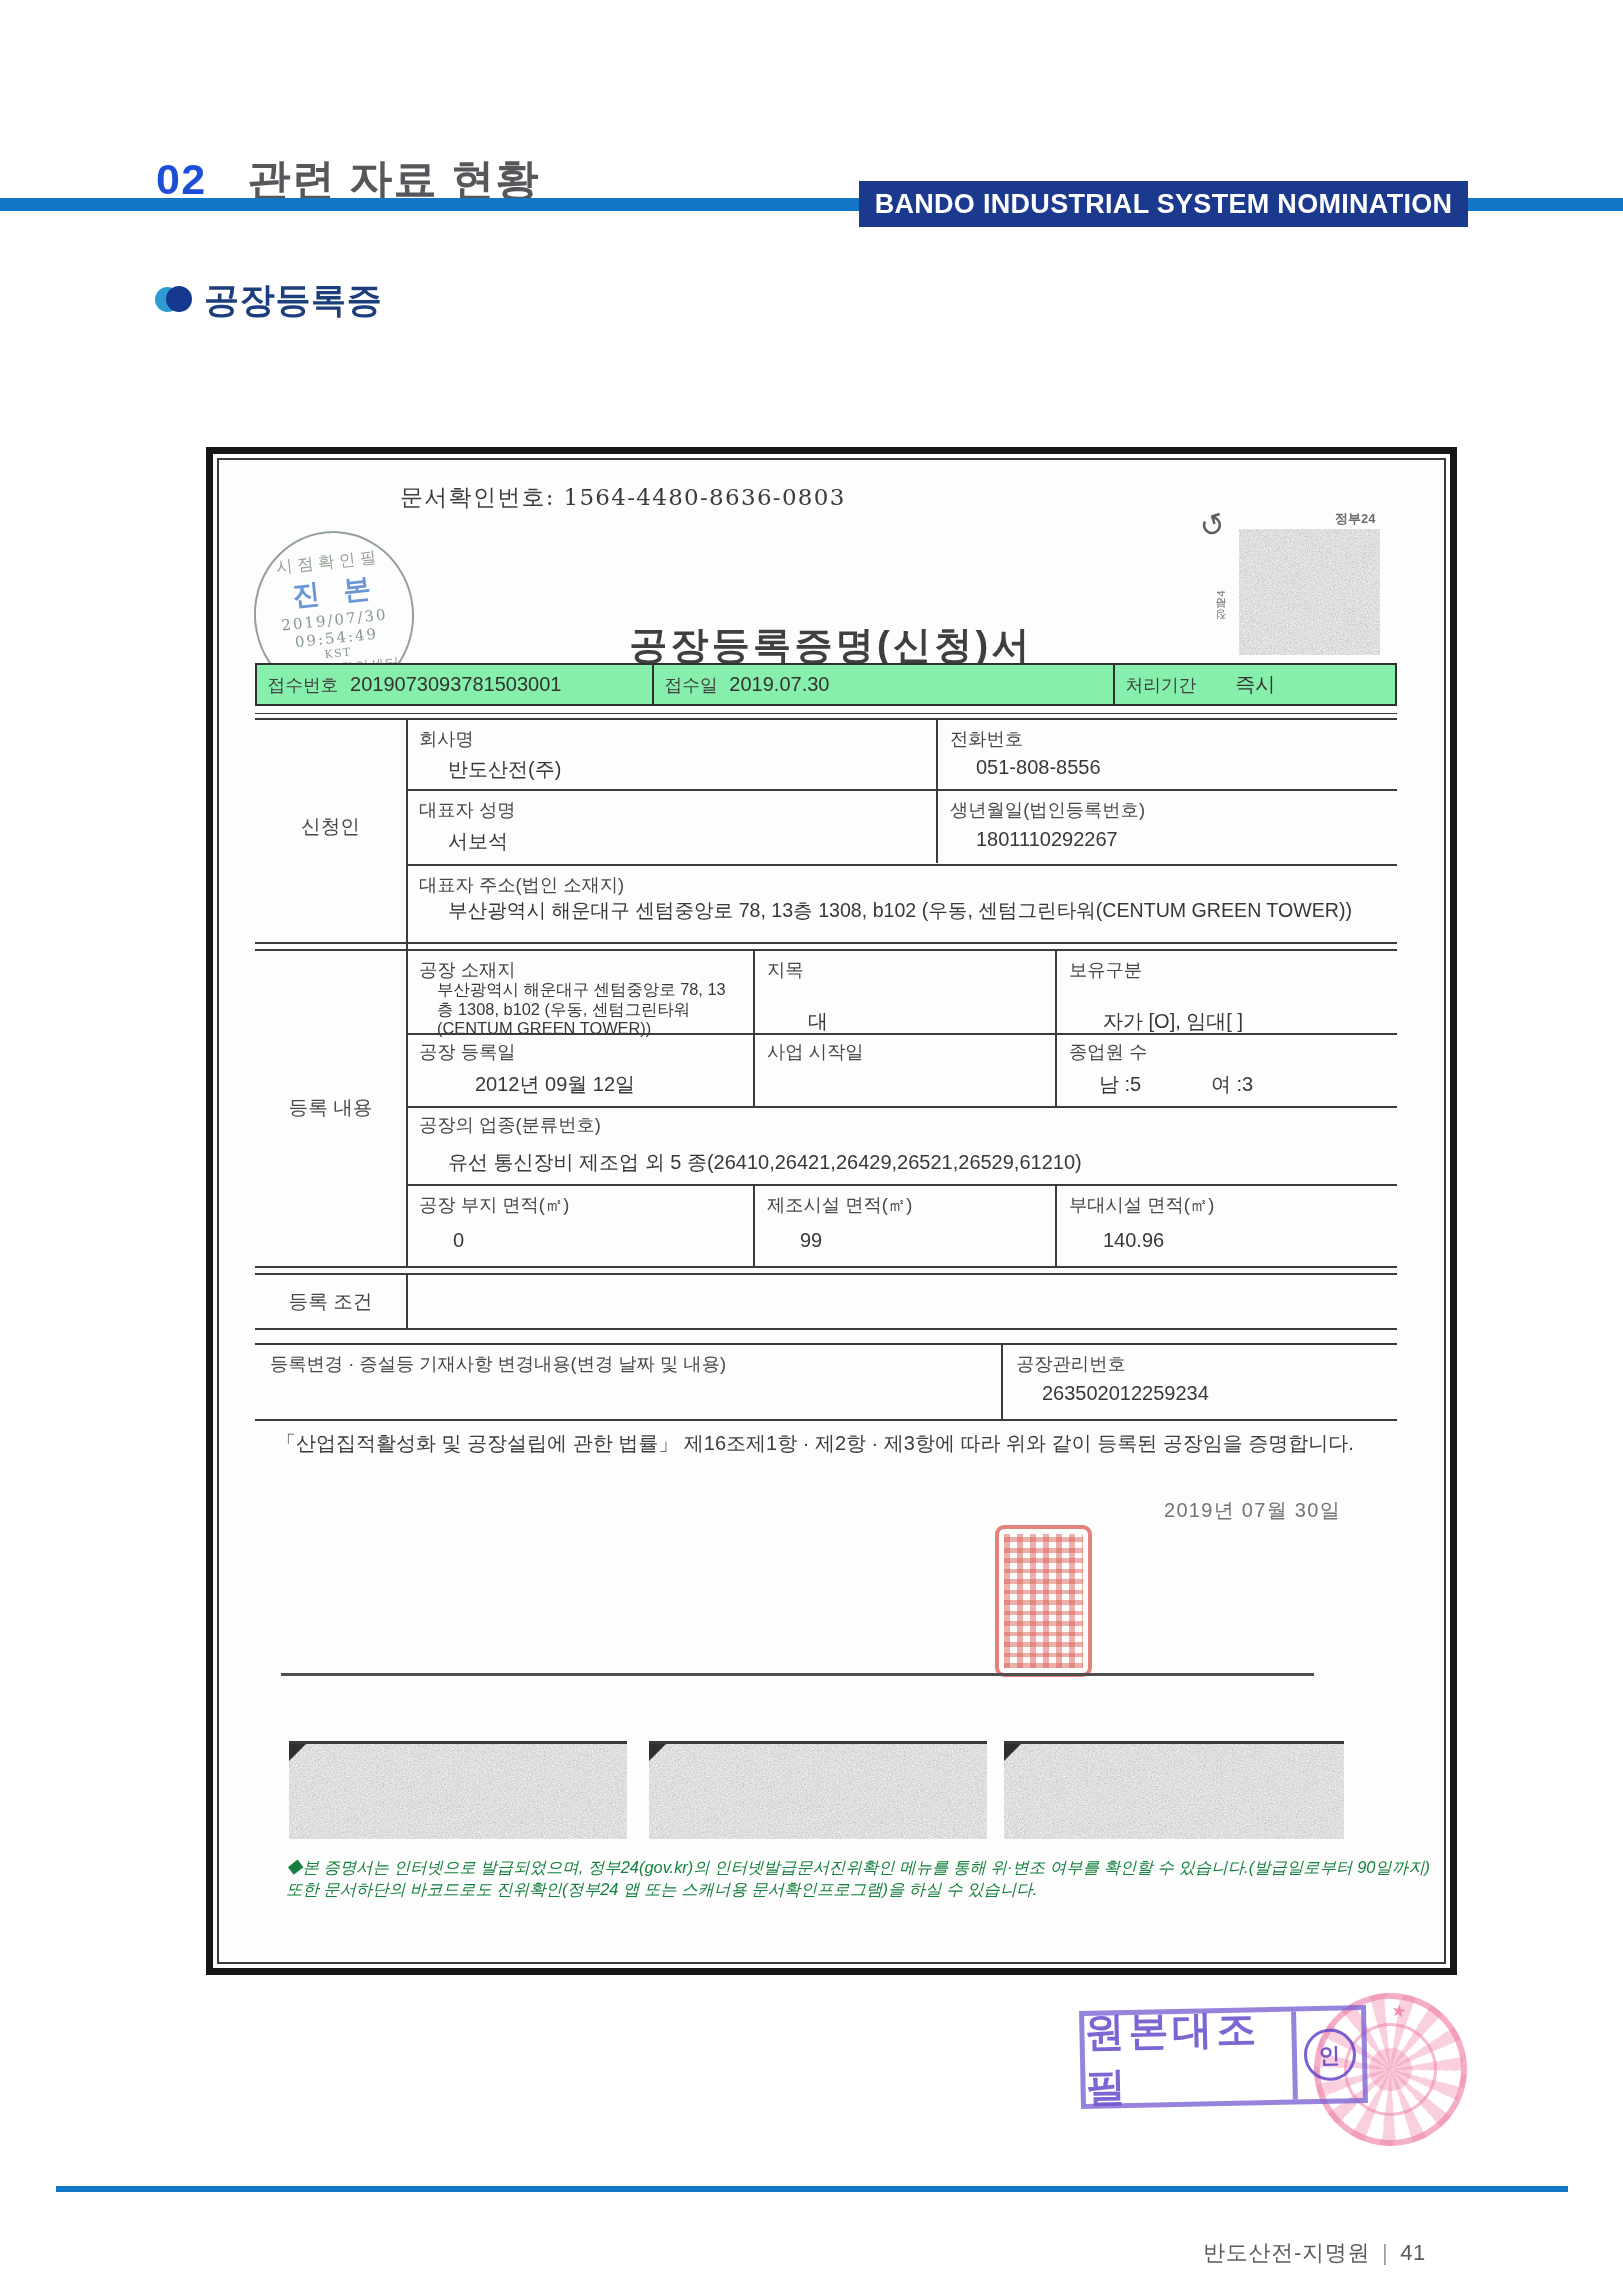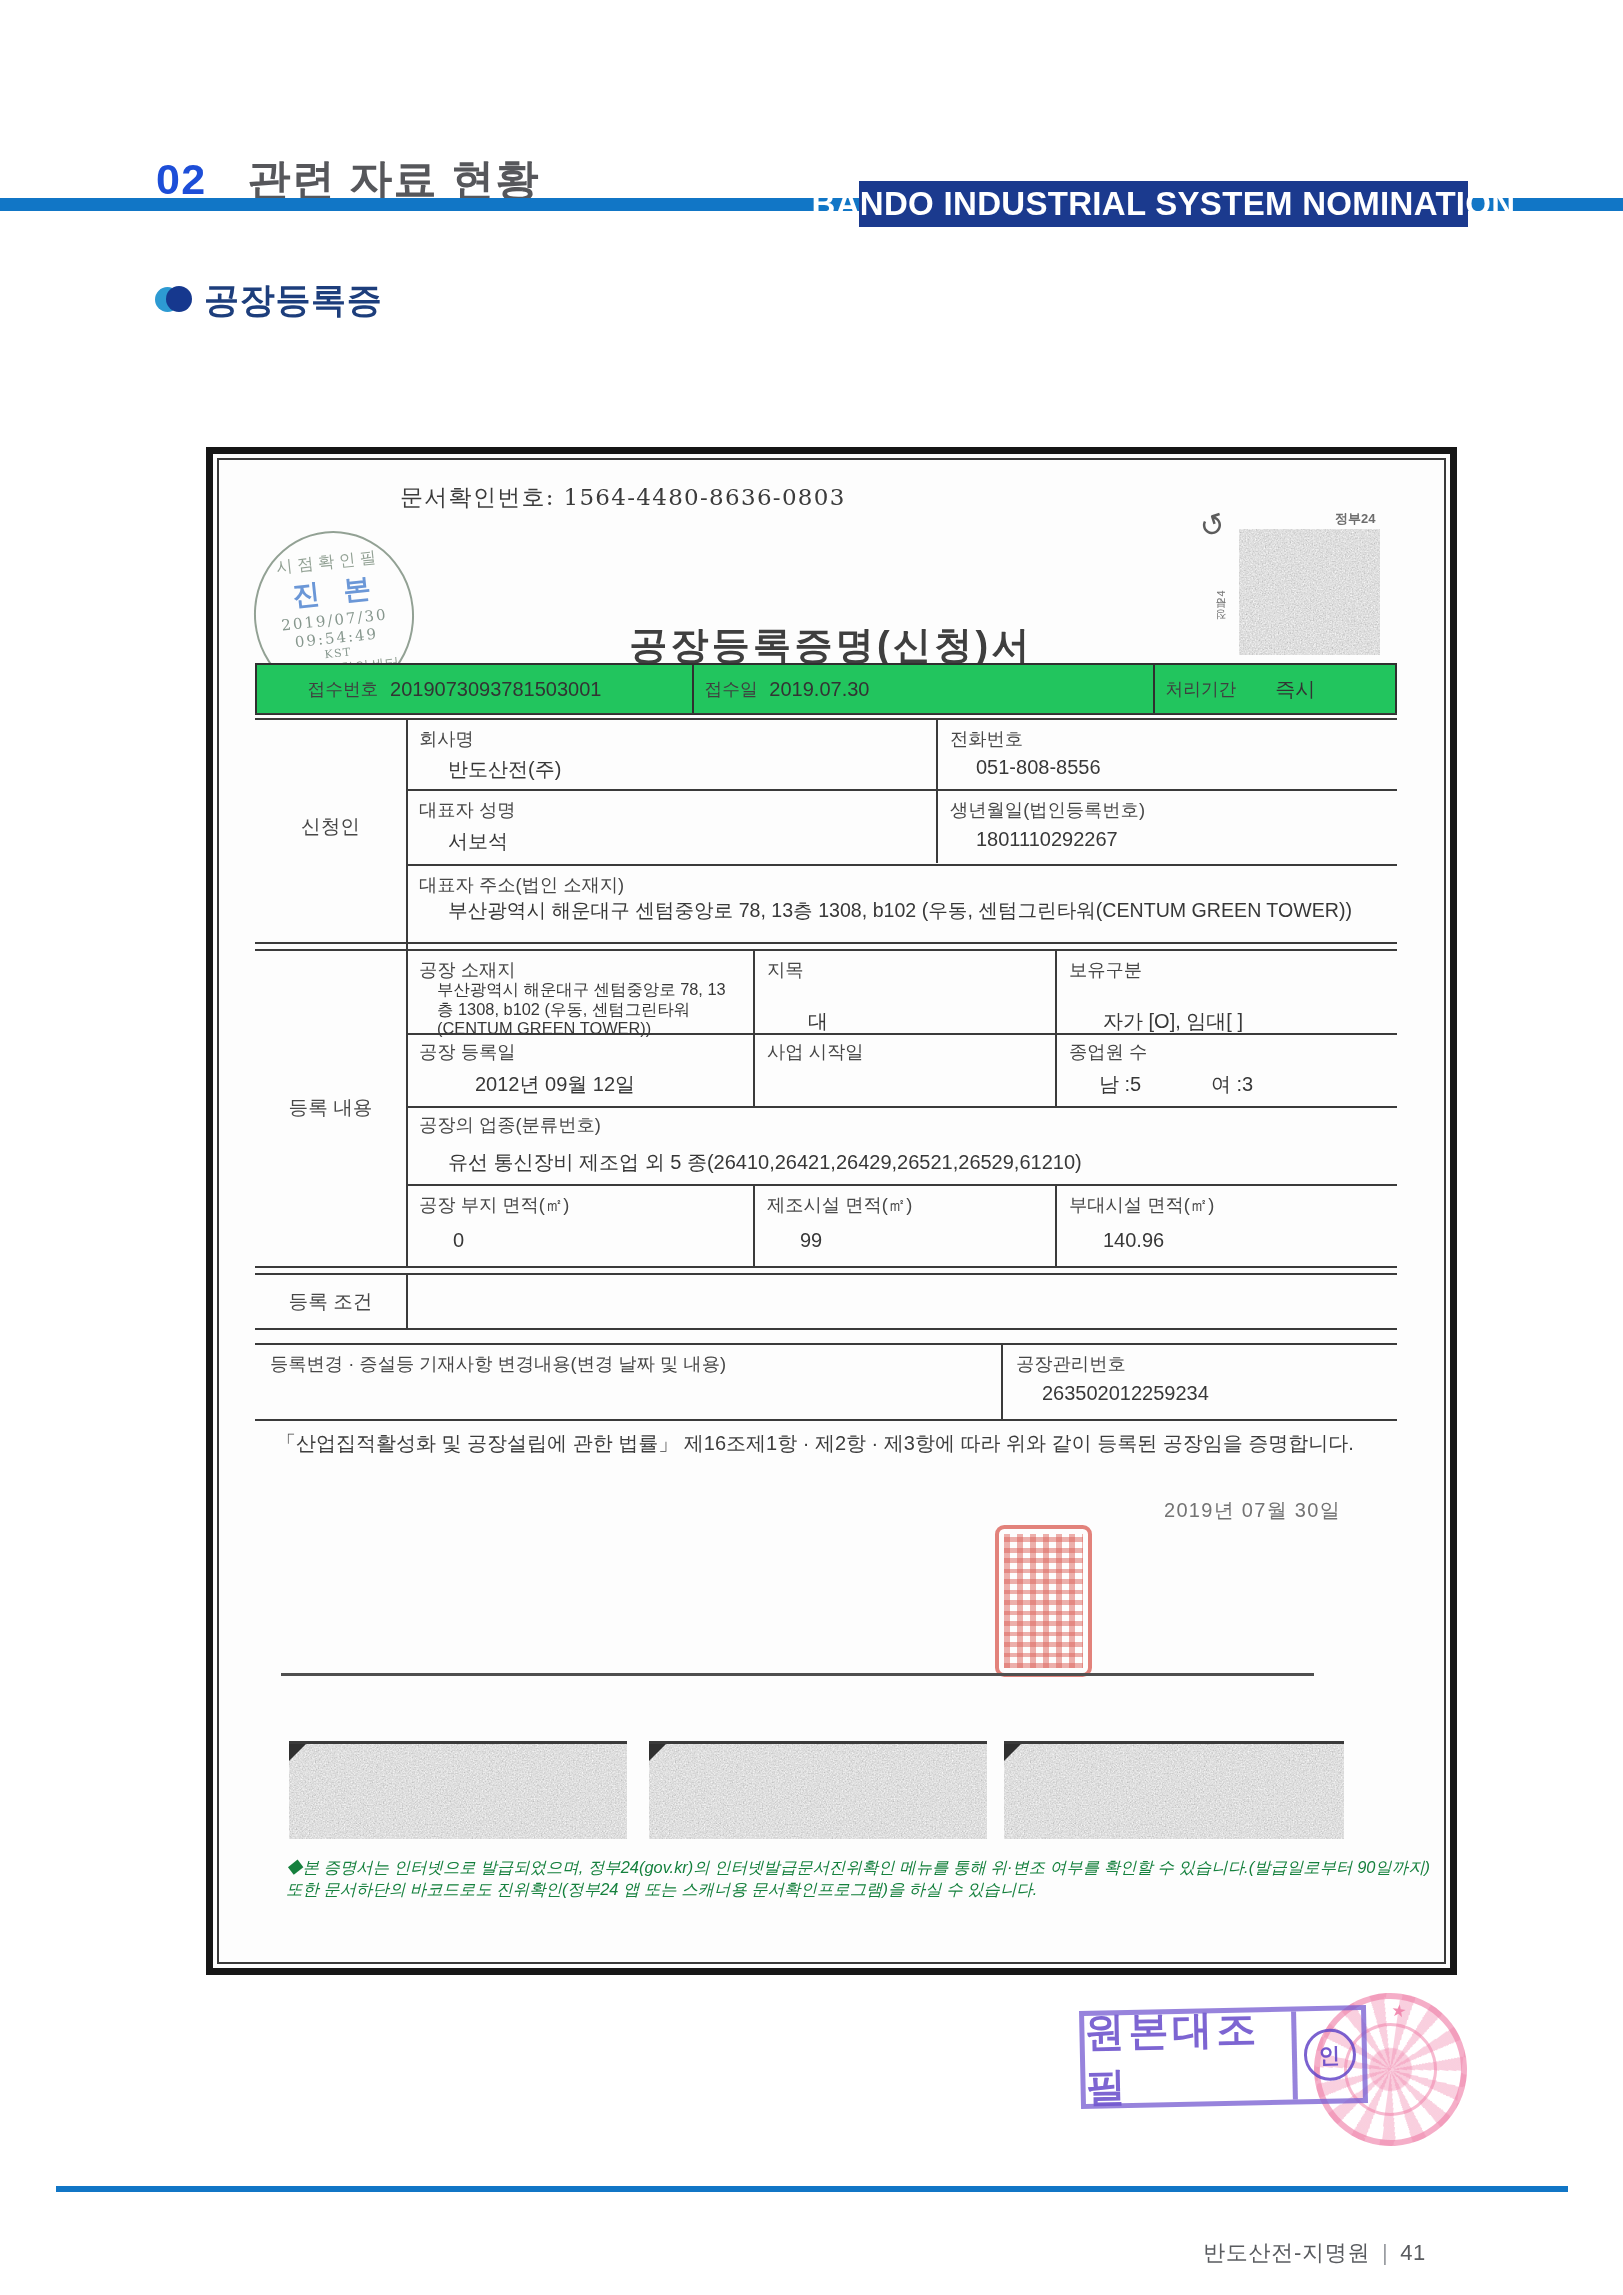--- a/index.html
+++ b/index.html
@@ -6,21 +6,21 @@
   .page{position:relative;width:1623px;height:2295px;background:#ffffff;overflow:hidden;
         font-family:"Liberation Sans", sans-serif;}
 
   
   .main-title{position:absolute;left:156px;top:122px;font-size:43px;font-weight:800;
               letter-spacing:1.3px;white-space:nowrap;}
   .main-title .num{color:#1d4ed8;margin-right:9px;}
   .main-title .txt{color:#56575b;margin-left:32px;}
   .blue-bar{position:absolute;left:0;top:198px;width:1623px;height:13px;background:#1176c6;}
   .banner{position:absolute;left:859px;top:181px;width:609px;height:46px;background:#1b3a8e;
-          color:#ffffff;font-size:33px;font-weight:700;display:flex;align-items:center;
+          color:#ffffff;font-size:27px;font-weight:700;display:flex;align-items:center;
           justify-content:center;letter-spacing:0.3px;white-space:nowrap;}
 
   
   .bullet-light{position:absolute;left:155px;top:287px;width:25px;height:25px;border-radius:50%;
                 background:#2d9ad2;}
   .bullet-dark{position:absolute;left:166px;top:286px;width:26px;height:26px;border-radius:50%;
                background:#16388e;}
   .section-title{position:absolute;left:204px;top:277px;font-size:35px;font-weight:700;
                  color:#1d3e7c;letter-spacing:0.7px;}
 
@@ -50,24 +50,24 @@
   .qr-toplabel{position:absolute;left:1335px;top:510px;font-size:13px;font-weight:700;color:#6d6d6d;}
   .qr-swirl{position:absolute;left:1200px;top:508px;font-size:30px;color:#5c5c5c;
             transform:rotate(-18deg);}
   .qr-side{position:absolute;left:1214px;top:589px;font-size:11px;color:#777;
            writing-mode:vertical-rl;transform:rotate(180deg);letter-spacing:1.3px;}
 
   .cert-title{position:absolute;left:419px;top:620px;width:824px;text-align:center;
               font-size:38px;font-weight:700;color:#3f3f3f;letter-spacing:3.3px;}
 
   
-  .receipt{position:absolute;left:255px;top:663px;width:1142px;height:52px;background:#22c55e;
+  .receipt{position:absolute;left:255px;top:663px;width:1142px;height:43px;background:#86efac;
            border-top:2.6px solid #2f2f2f;border-bottom:2.6px solid #2f2f2f;
            border-left:2px solid #2f2f2f;border-right:2px solid #2f2f2f;
-           display:flex;box-sizing:border-box;padding-left:40px;}
+           display:flex;box-sizing:border-box;}
   .receipt .cell{display:flex;align-items:center;gap:11.8px;padding-left:10.5px;box-sizing:border-box;}
   .receipt .c1{width:397px;border-right:2px solid #2f2f2f;}
   .receipt .c2{width:461px;border-right:2px solid #2f2f2f;}
   .receipt .c3{flex:1;gap:39px;}
   .rlb{font-size:17.7px;color:#3f3f3f;}
   .rval{font-size:20px;color:#333;}
 
   
   .hl{position:absolute;height:2px;background:#3b3b3b;}
   .vl{position:absolute;width:2px;background:#3b3b3b;}

